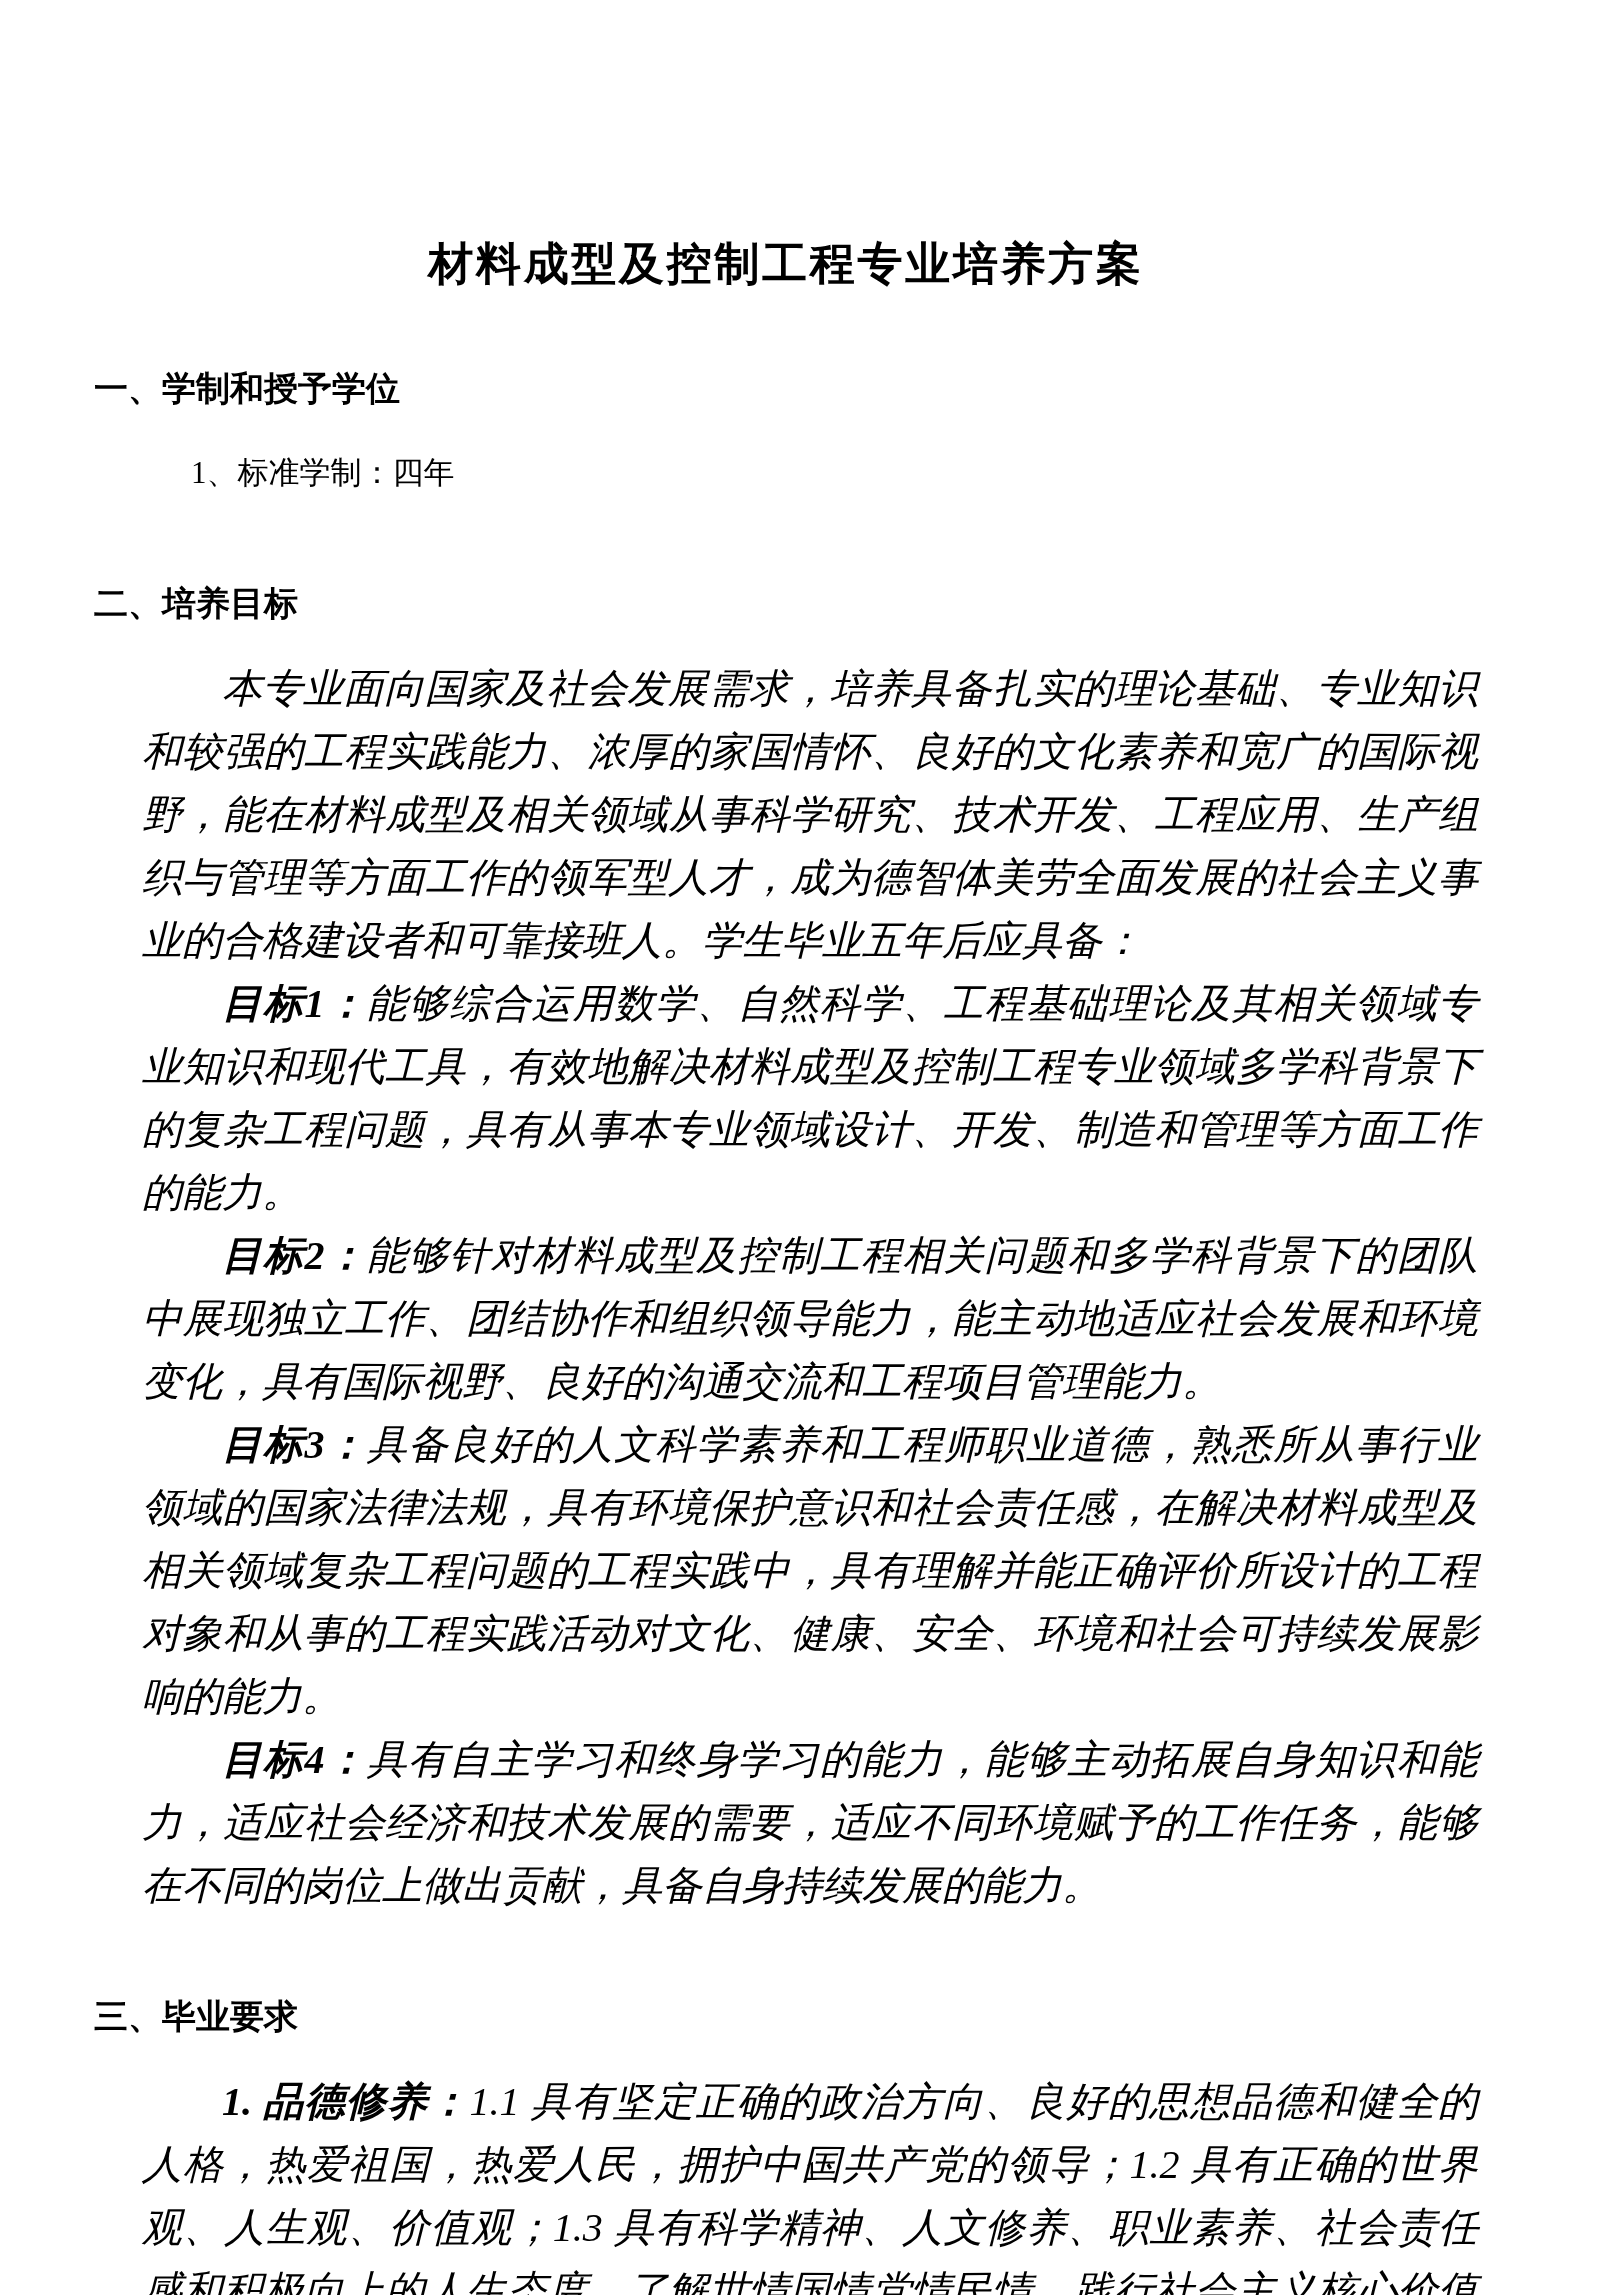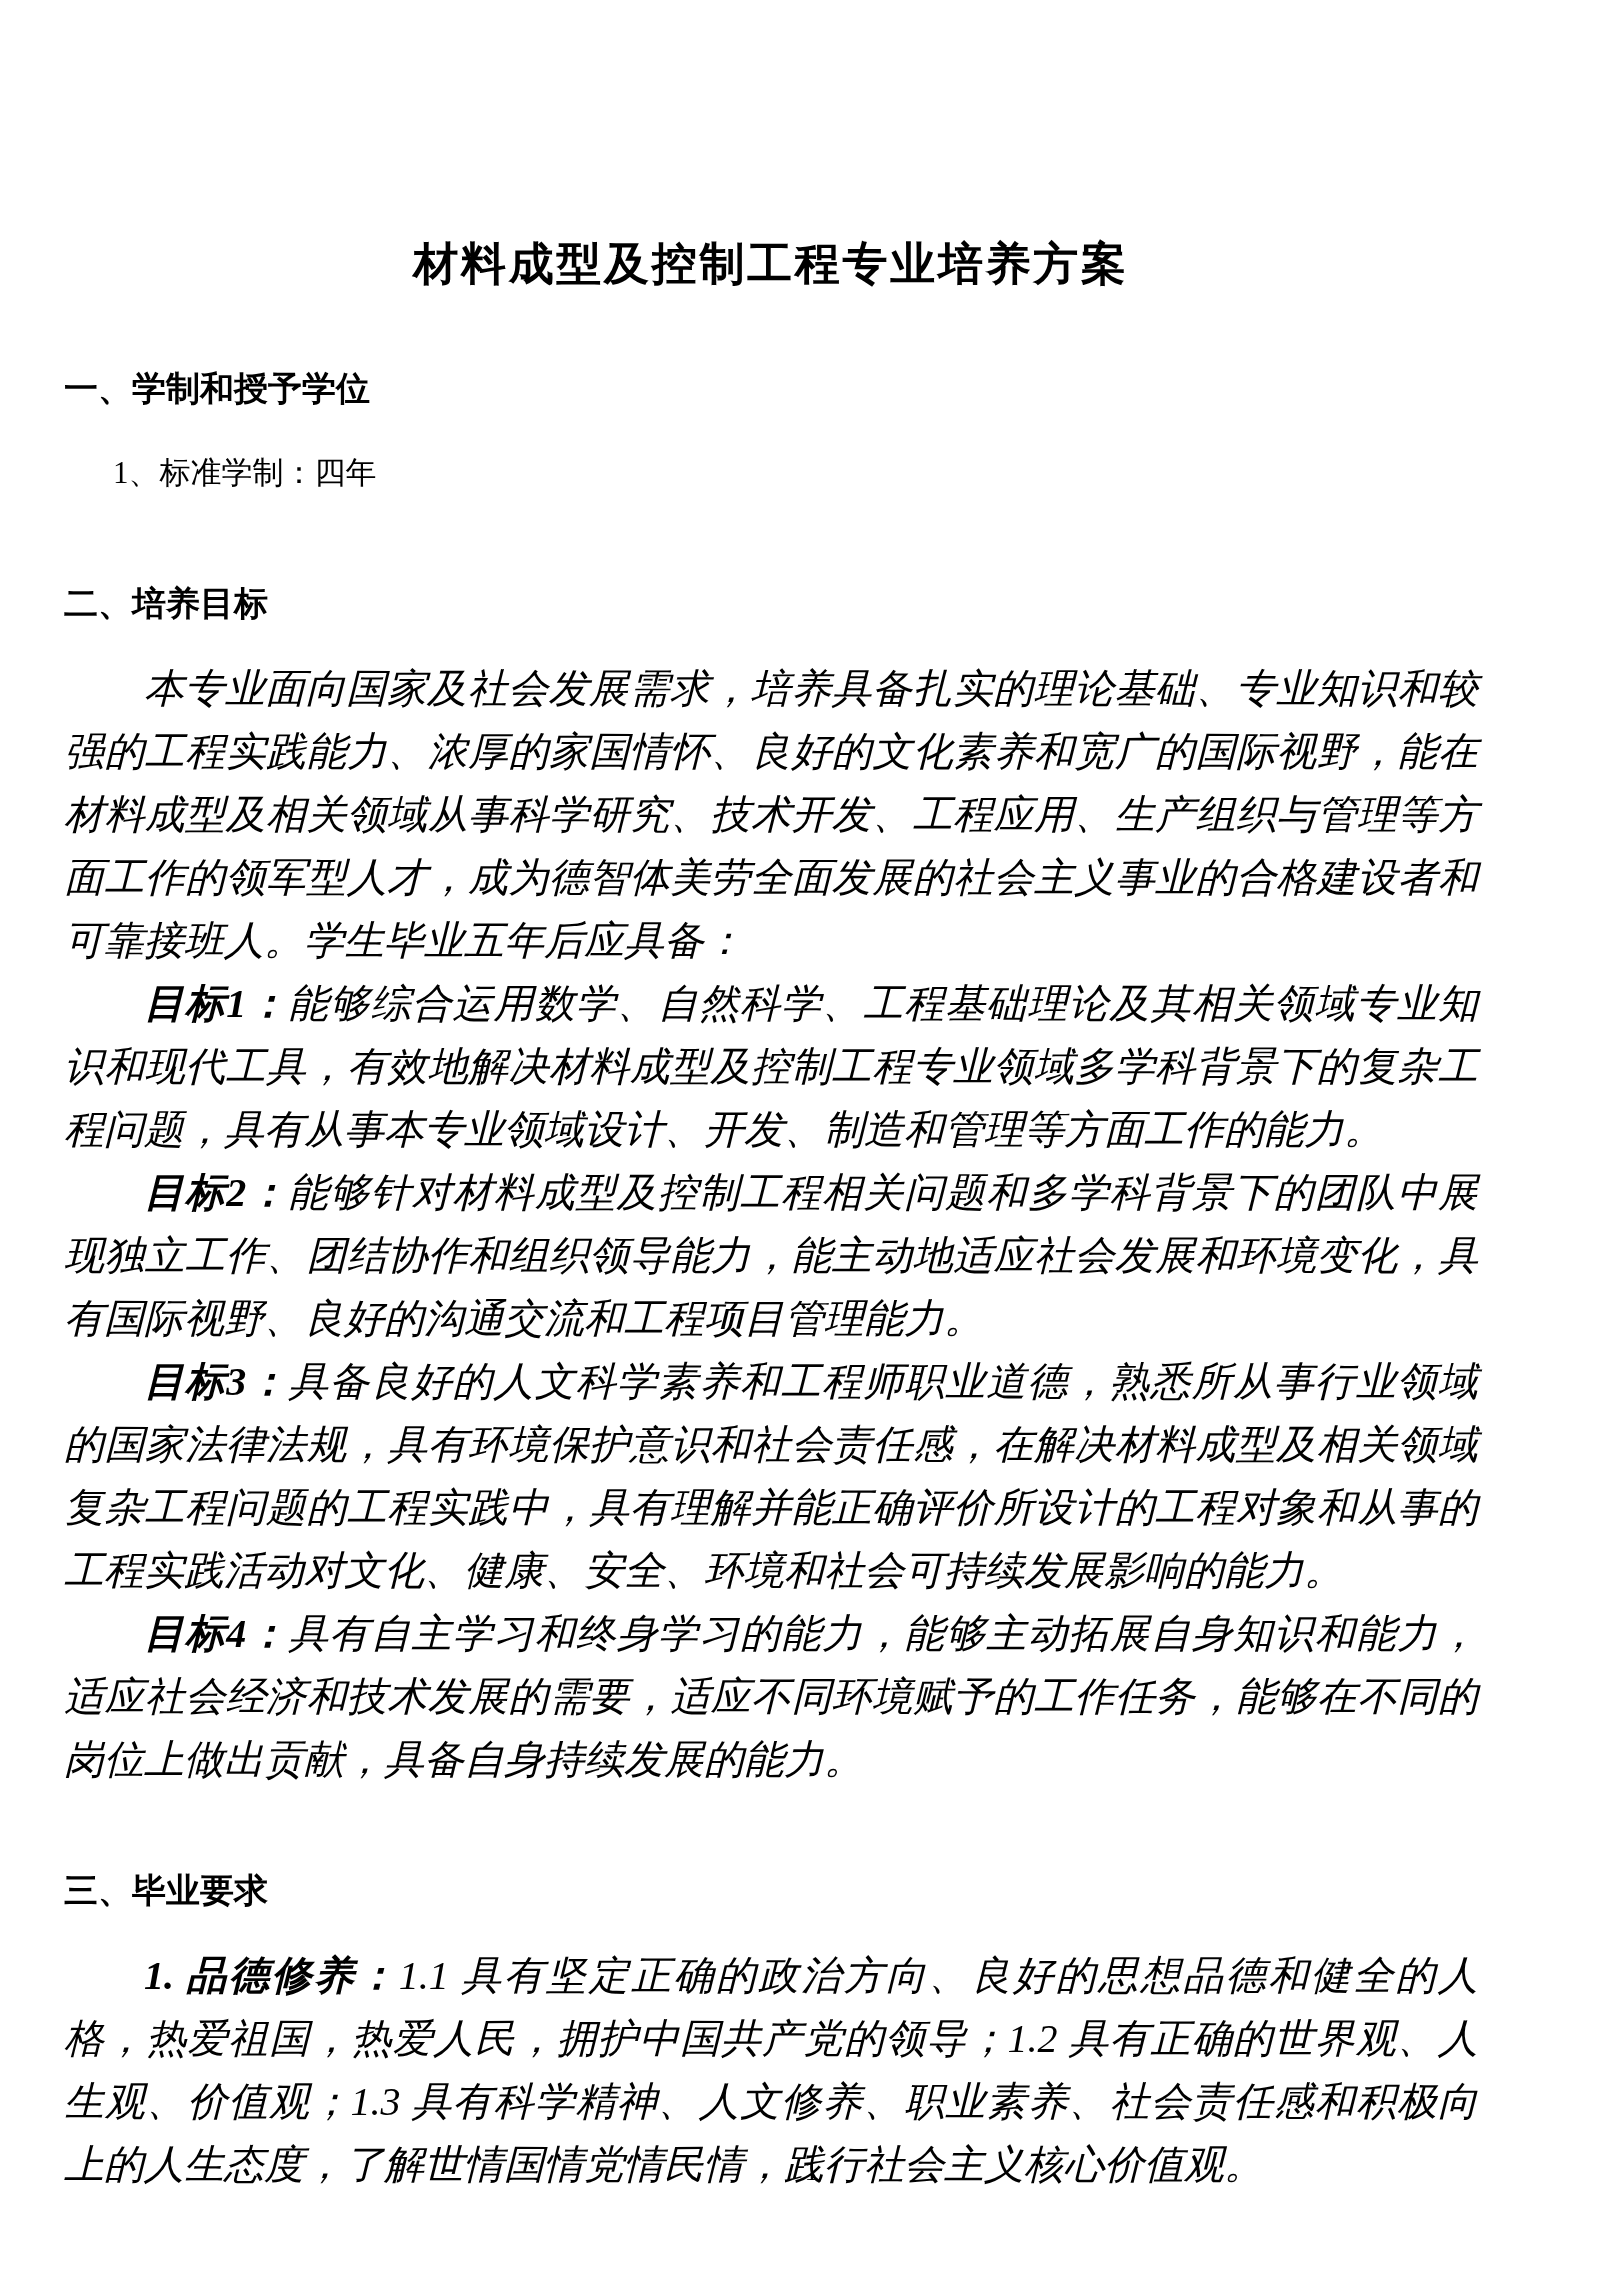--- a/index.html
+++ b/index.html
@@ -7,21 +7,21 @@
     padding: 0;
     background: #ffffff;
   }
   .page {
     position: relative;
     width: 1623px;
     height: 2295px;
     margin: 0 auto;
     background: #ffffff;
     box-sizing: border-box;
-    padding: 239px 145px 0 64px;
+    padding: 239px 145px 0 94px;
     color: #000000;
     font-family: "Liberation Serif", "DejaVu Serif", serif;
   }
   .doc-title {
     text-align: center;
     font-family: "Liberation Sans", "DejaVu Sans", sans-serif;
     font-weight: bold;
     font-size: 45px;
     line-height: 1.1;
     letter-spacing: 2.7px;
@@ -38,20 +38,21 @@
     font-size: 31px;
     line-height: 63px;
     padding-left: 49px;
     margin-top: 19px;
   }
   .sub-item + .sub-item {
     margin-top: 0;
   }
   .body-block {
     margin-top: 33px;
+    margin-left: 48px;
   }
   .para {
     font-size: 40px;
     line-height: 63px;
     text-align: justify;
     text-indent: 2em;
     margin: 0;
     font-style: italic;
   }
   .para .label {

